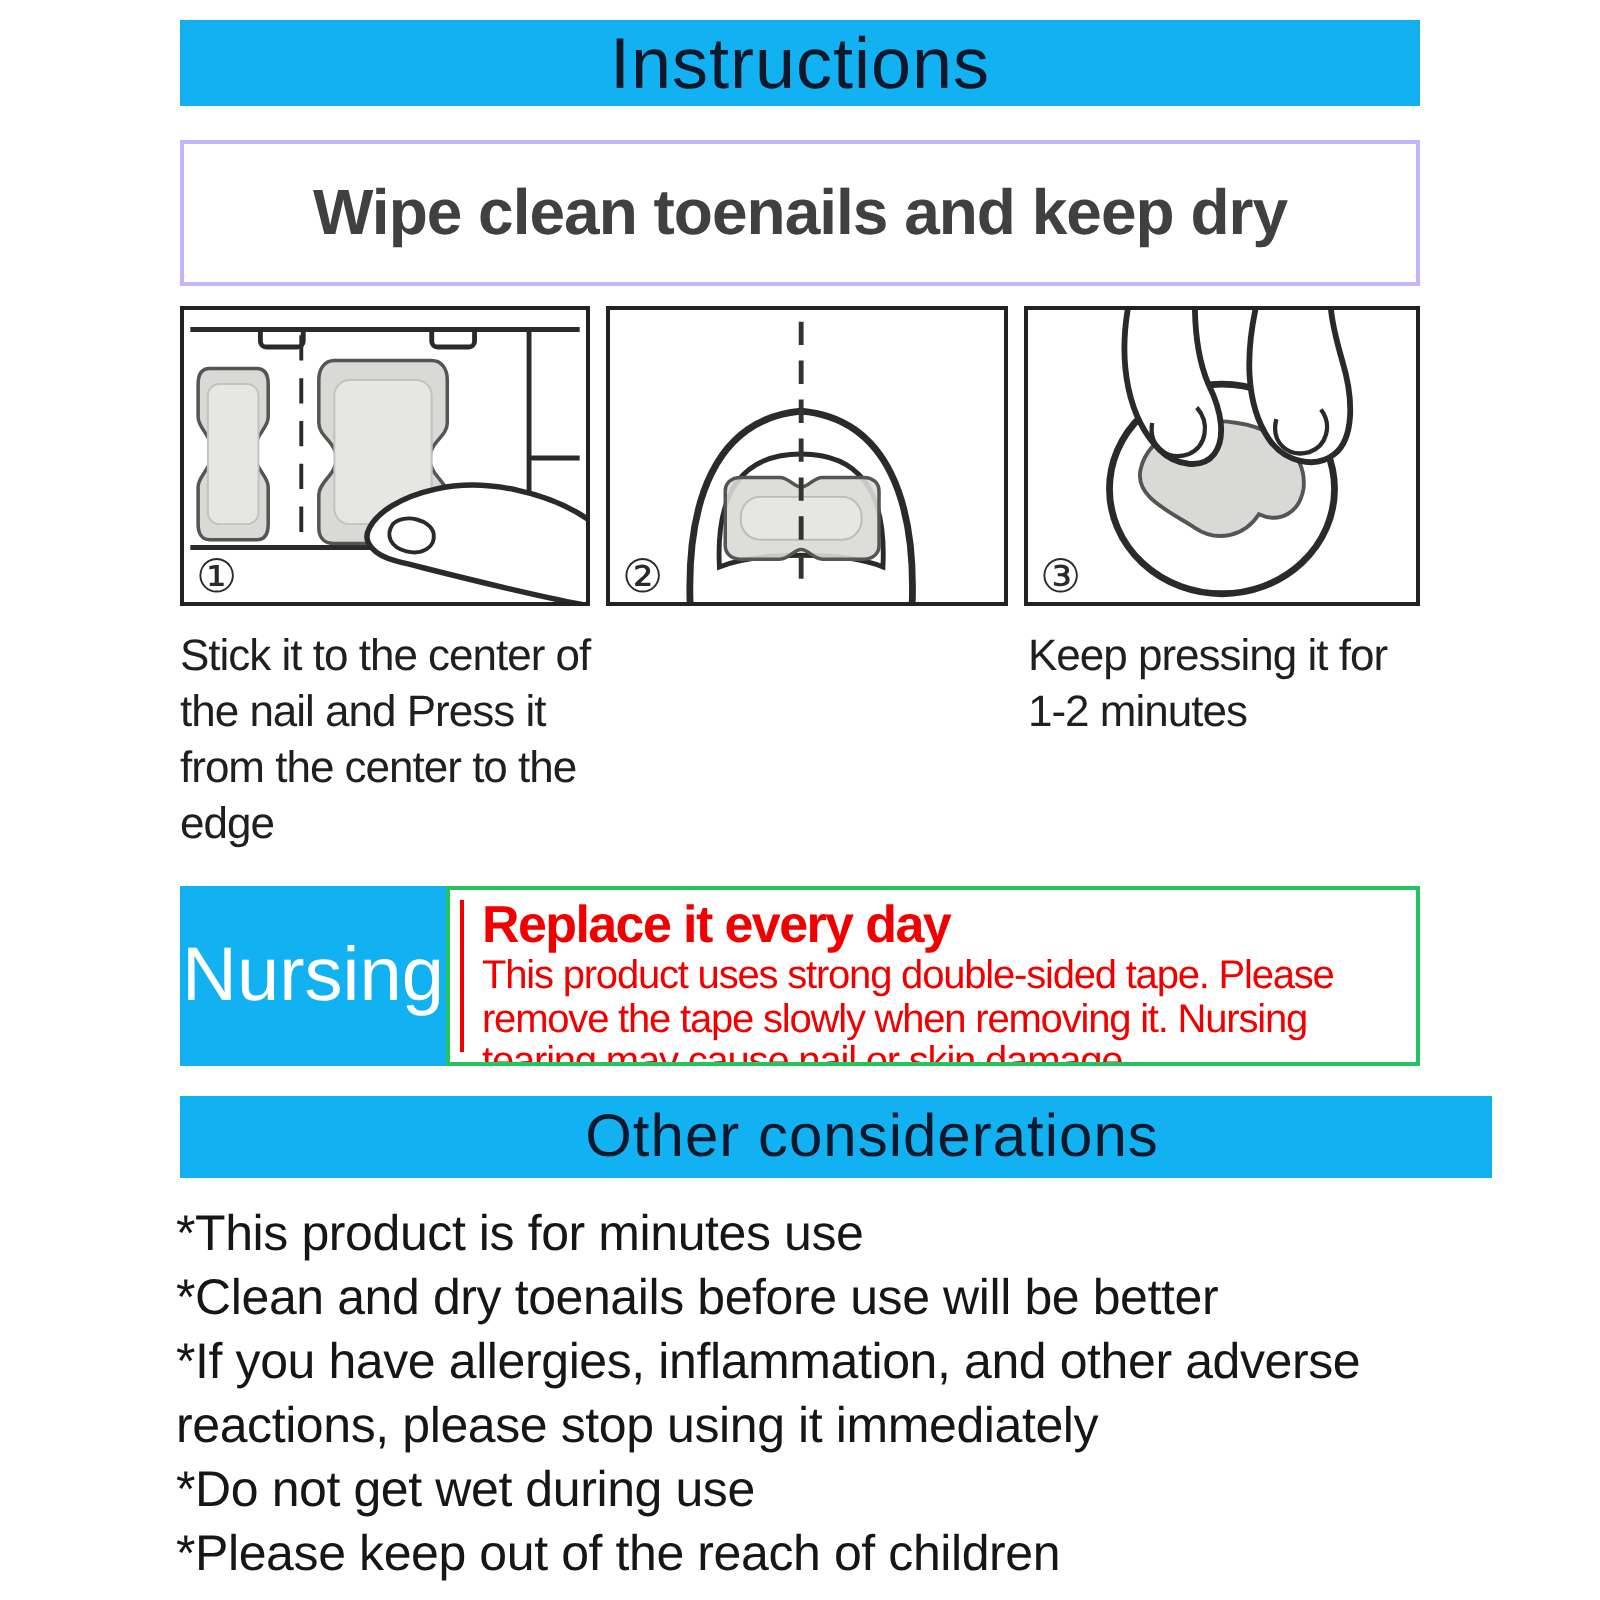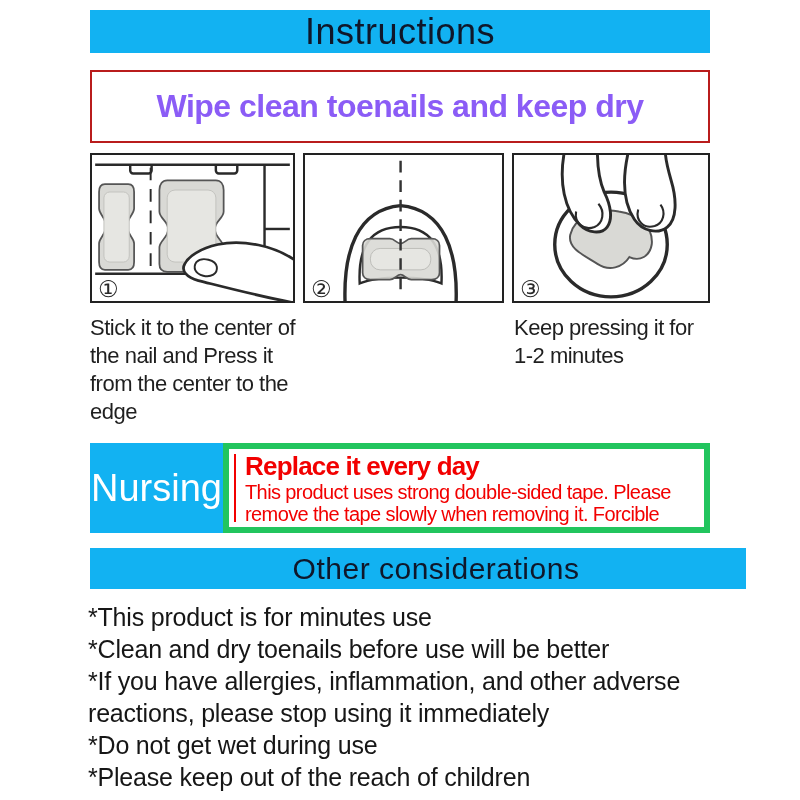--- a/index.html
+++ b/index.html
@@ -17,22 +17,22 @@
   #instructions-banner{left:90px;top:10px;width:620px;height:43px;}
   #other-banner{left:90px;top:548px;width:620px;height:41px;font-size:30px;padding-left:36px;}
 
   
   #note-row{left:90px;top:70px;width:620px;height:73px;display:flex;}
   .label-box{
     background:#12b2f2;color:#fff;display:flex;align-items:center;justify-content:center;
     font-size:40px;flex:0 0 135px;
   }
   #note-box{
-    flex:1;border:2px solid #b91c1c;background:#fff;display:flex;align-items:center;justify-content:center;
-    color:#8b5cf6;font-size:32px;font-weight:700;letter-spacing:-0.5px;white-space:nowrap;
+    flex:1;border:2px solid #c4b5fd;background:#fff;display:flex;align-items:center;justify-content:center;
+    color:#404040;font-size:32px;font-weight:700;letter-spacing:-0.5px;white-space:nowrap;
   }
 
   
   #steps-row{left:90px;top:153px;width:620px;height:150px;display:flex;justify-content:space-between;}
   .panel{
     position:relative;background:#fff;border:2px solid #222;box-sizing:border-box;
   }
   .panel svg{display:block;width:100%;height:100%;}
   .panel-1{width:205px;} .panel-2{width:201px;} .panel-3{width:198px;}
   .badge{
@@ -44,21 +44,21 @@
   #captions-row{left:90px;top:314px;width:620px;display:flex;justify-content:space-between;}
   .caption{
     font-size:22px;line-height:1.28;color:#1f1f1f;letter-spacing:-0.5px;
   }
   .caption-1{width:204px;} .caption-2{width:208px;} .caption-3{width:196px;}
 
   
   #nursing-row{left:90px;top:443px;width:620px;height:90px;display:flex;justify-content:space-between;}
   #nursing-label{flex:0 0 133px;font-size:38px;}
   #nursing-box{
-    flex:1;border:6px solid #22c55e;background:#fff;position:relative;
+    flex:1;border:2px solid #22c55e;background:#fff;position:relative;
     padding:4px 6px 2px 16px;box-sizing:border-box;overflow:hidden;
   }
   #nursing-box::before{
     content:"";position:absolute;left:5px;top:5px;bottom:5px;width:2px;background:#f20000;
   }
   .nursing-headline{
     color:#f20000;font-size:26px;font-weight:700;letter-spacing:-0.8px;line-height:1.05;
   }
   .nursing-body{
     color:#f20000;font-size:20px;font-weight:400;letter-spacing:-0.6px;line-height:1.08;margin-top:2px;
@@ -126,21 +126,21 @@
 
 <div class="abs" id="captions-row">
   <div class="caption caption-2">Stick it to the center of the nail and Press it from the center to the edge</div>
   <div class="caption caption-3">Keep pressing it for 1-2 minutes</div>
 </div>
 
 <div class="abs" id="nursing-row">
   <div class="label-box" id="nursing-label">Nursing</div>
   <div id="nursing-box">
     <div class="nursing-headline">Replace it every day</div>
-    <div class="nursing-body">This product uses strong double-sided tape. Please remove the tape slowly when removing it. Forcible tearing may cause nail or skin damage.</div>
+    <div class="nursing-body">This product uses strong double-sided tape. Please remove the tape slowly when removing it. Nursing tearing may cause nail or skin damage.</div>
   </div>
 </div>
 
 <div class="abs banner" id="other-banner">Other considerations</div>
 
 <div class="abs" id="other-list">
   <div class="list-item">*This product is for minutes use</div>
   <div class="list-item">*Clean and dry toenails before use will be better</div>
   <div class="list-item">*If you have allergies, inflammation, and other adverse reactions, please stop using it immediately</div>
   <div class="list-item">*Do not get wet during use</div>

